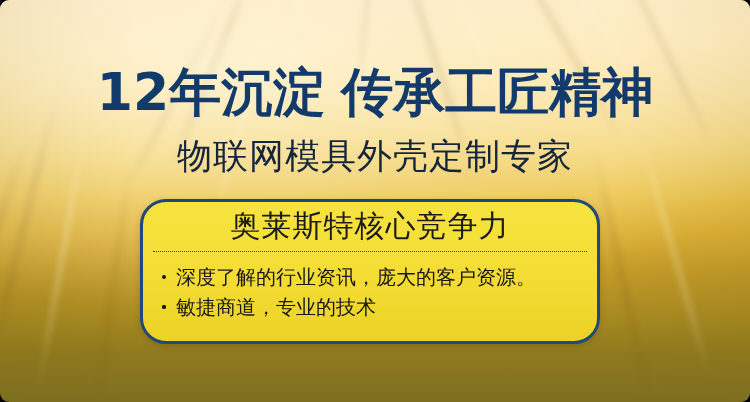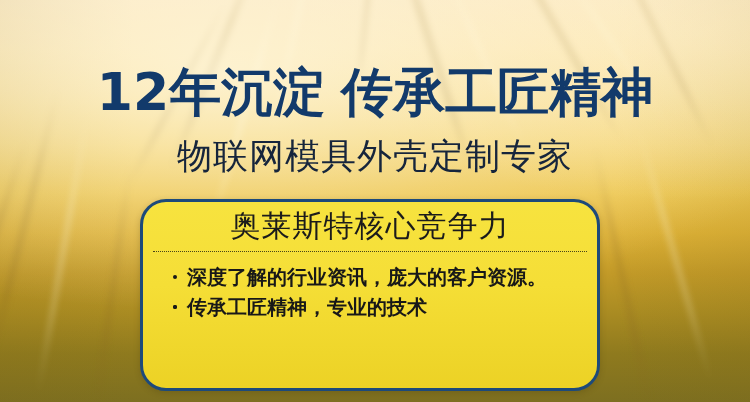--- a/index.html
+++ b/index.html
@@ -19,20 +19,21 @@
         #fbe7bd 0%,
         #fbe4ab 12%,
         #f8dd91 24%,
         #f4d473 36%,
         #edc64f 48%,
         #ddb136 58%,
         #c29a28 68%,
         #a98b22 78%,
         #8f7a1e 88%,
         #7d6f20 100%);
+    border-radius: 9px;
   }
   
   #bg-vignette {
     position: absolute;
     inset: 0;
     background:
       radial-gradient(130% 90% at 30% 18%, rgba(255,249,228,0.70) 0%, rgba(255,249,228,0.22) 38%, rgba(255,249,228,0) 66%),
       radial-gradient(90% 70% at 92% 8%, rgba(255,240,200,0.45) 0%, rgba(255,240,200,0) 60%),
       linear-gradient(90deg, rgba(120,95,20,0.10) 0%, rgba(0,0,0,0) 18%, rgba(0,0,0,0) 82%, rgba(120,95,20,0.10) 100%);
     pointer-events: none;
@@ -85,21 +86,21 @@
     white-space: nowrap;
     font-family: Liberation Sans, sans-serif;
   }
 
   
   #card {
     position: absolute;
     left: 140px;
     top: 199px;
     width: 460px;
-    height: 192px;
+    height: 145px;
     box-sizing: border-box;
     border: 3px solid #1d4a7a;
     border-radius: 26px;
     background: linear-gradient(180deg, #f7e33f 0%, #f5de36 45%, #ecd225 100%);
     box-shadow: 0 2px 6px rgba(60,45,0,0.22);
     overflow: hidden;
   }
   #card-title {
     margin: 9px 0 0 0;
     text-align: center;
@@ -113,22 +114,21 @@
   }
   #card-divider {
     margin: 10px 10px 0 10px;
     height: 0;
     border-top: 1px dotted #2a2a14;
     opacity: 0.85;
   }
   #bullets {
     list-style: none;
     margin: 10px 0 0 0;
-    padding: 0 0 0 44px;
-    font-weight: bold;
+    padding: 0 0 0 33px;
   }
   #bullets li {
     position: relative;
     color: #181818;
     font-size: 20px;
     line-height: 30px;
     letter-spacing: 0px;
     white-space: nowrap;
     font-family: "DejaVu Sans", "Liberation Sans", sans-serif;
   }
@@ -180,18 +180,18 @@
     <ul id="bullets">
       <li>
         <span class="dot"></span>
         <span>深度了解的行业资讯，庞大的客户资源。</span>
       </li>
       <li>
         <span class="dot"></span>
       </li>
       <li>
         <span class="dot"></span>
-        <span>传承工匠精神，专业的技术</span>
+        <span>敏捷商道，专业的技术</span>
       </li>
     </ul>
   </div>
 
 </div>
 
 </body></html>

